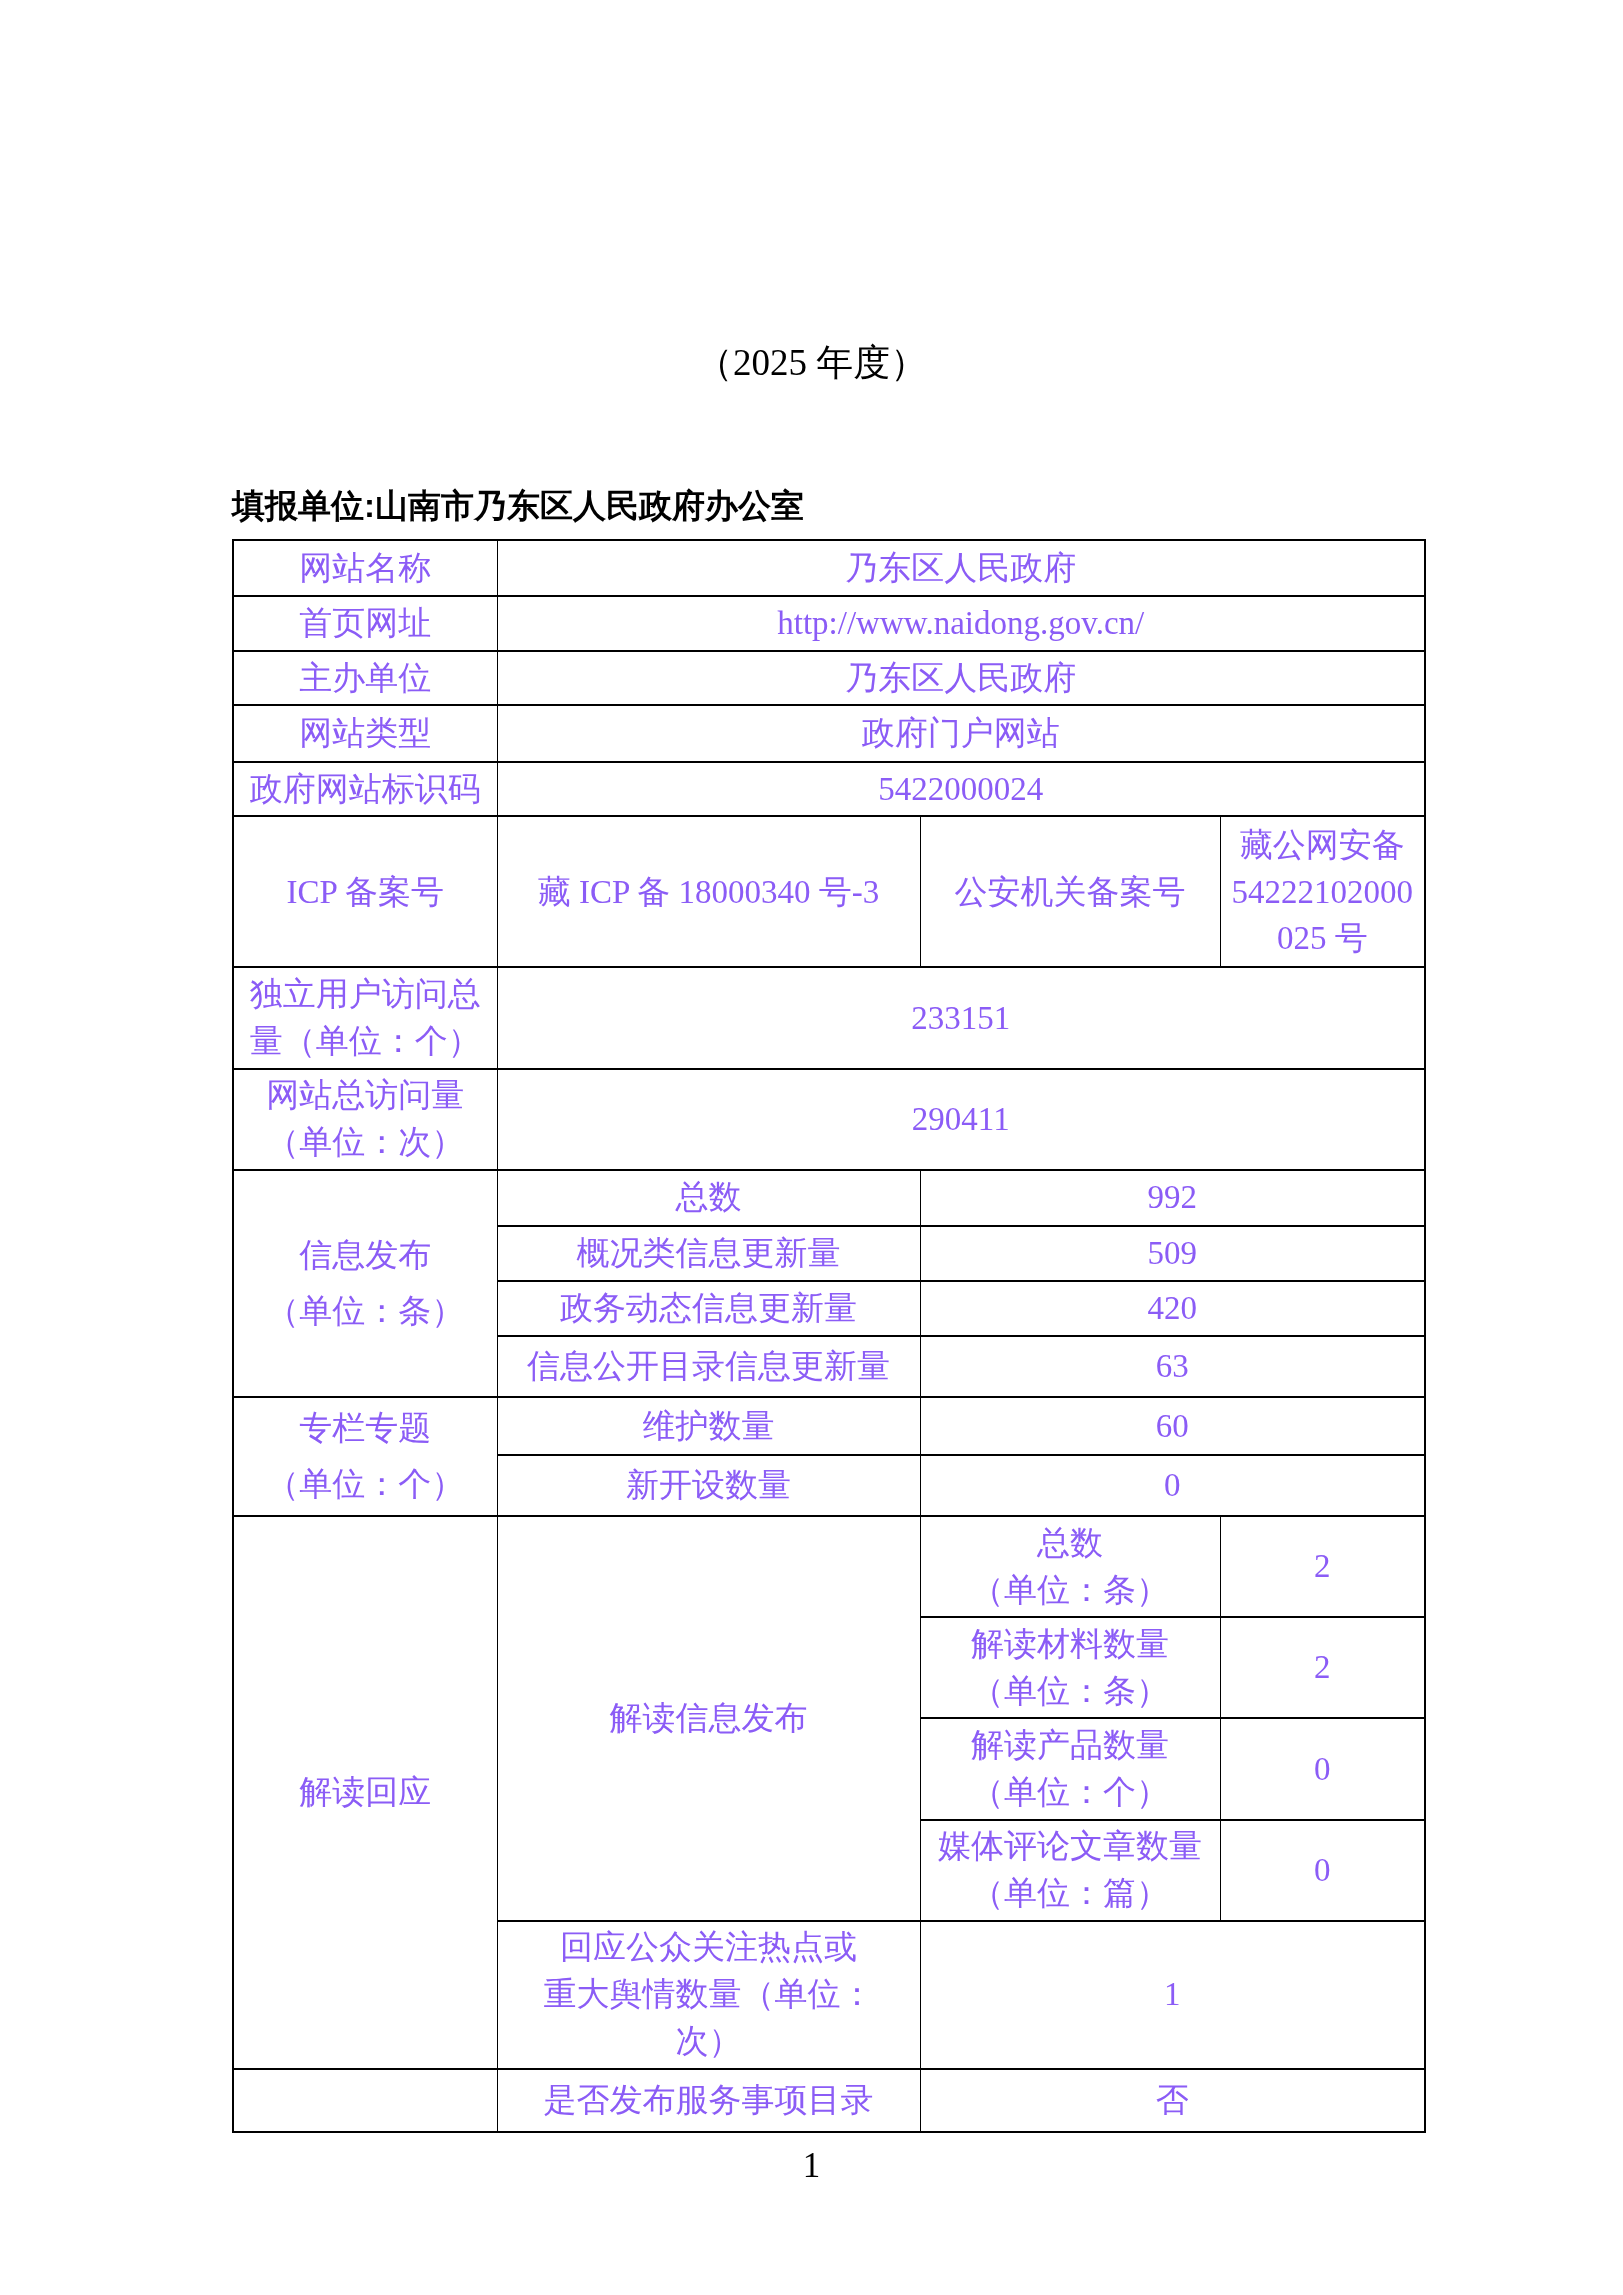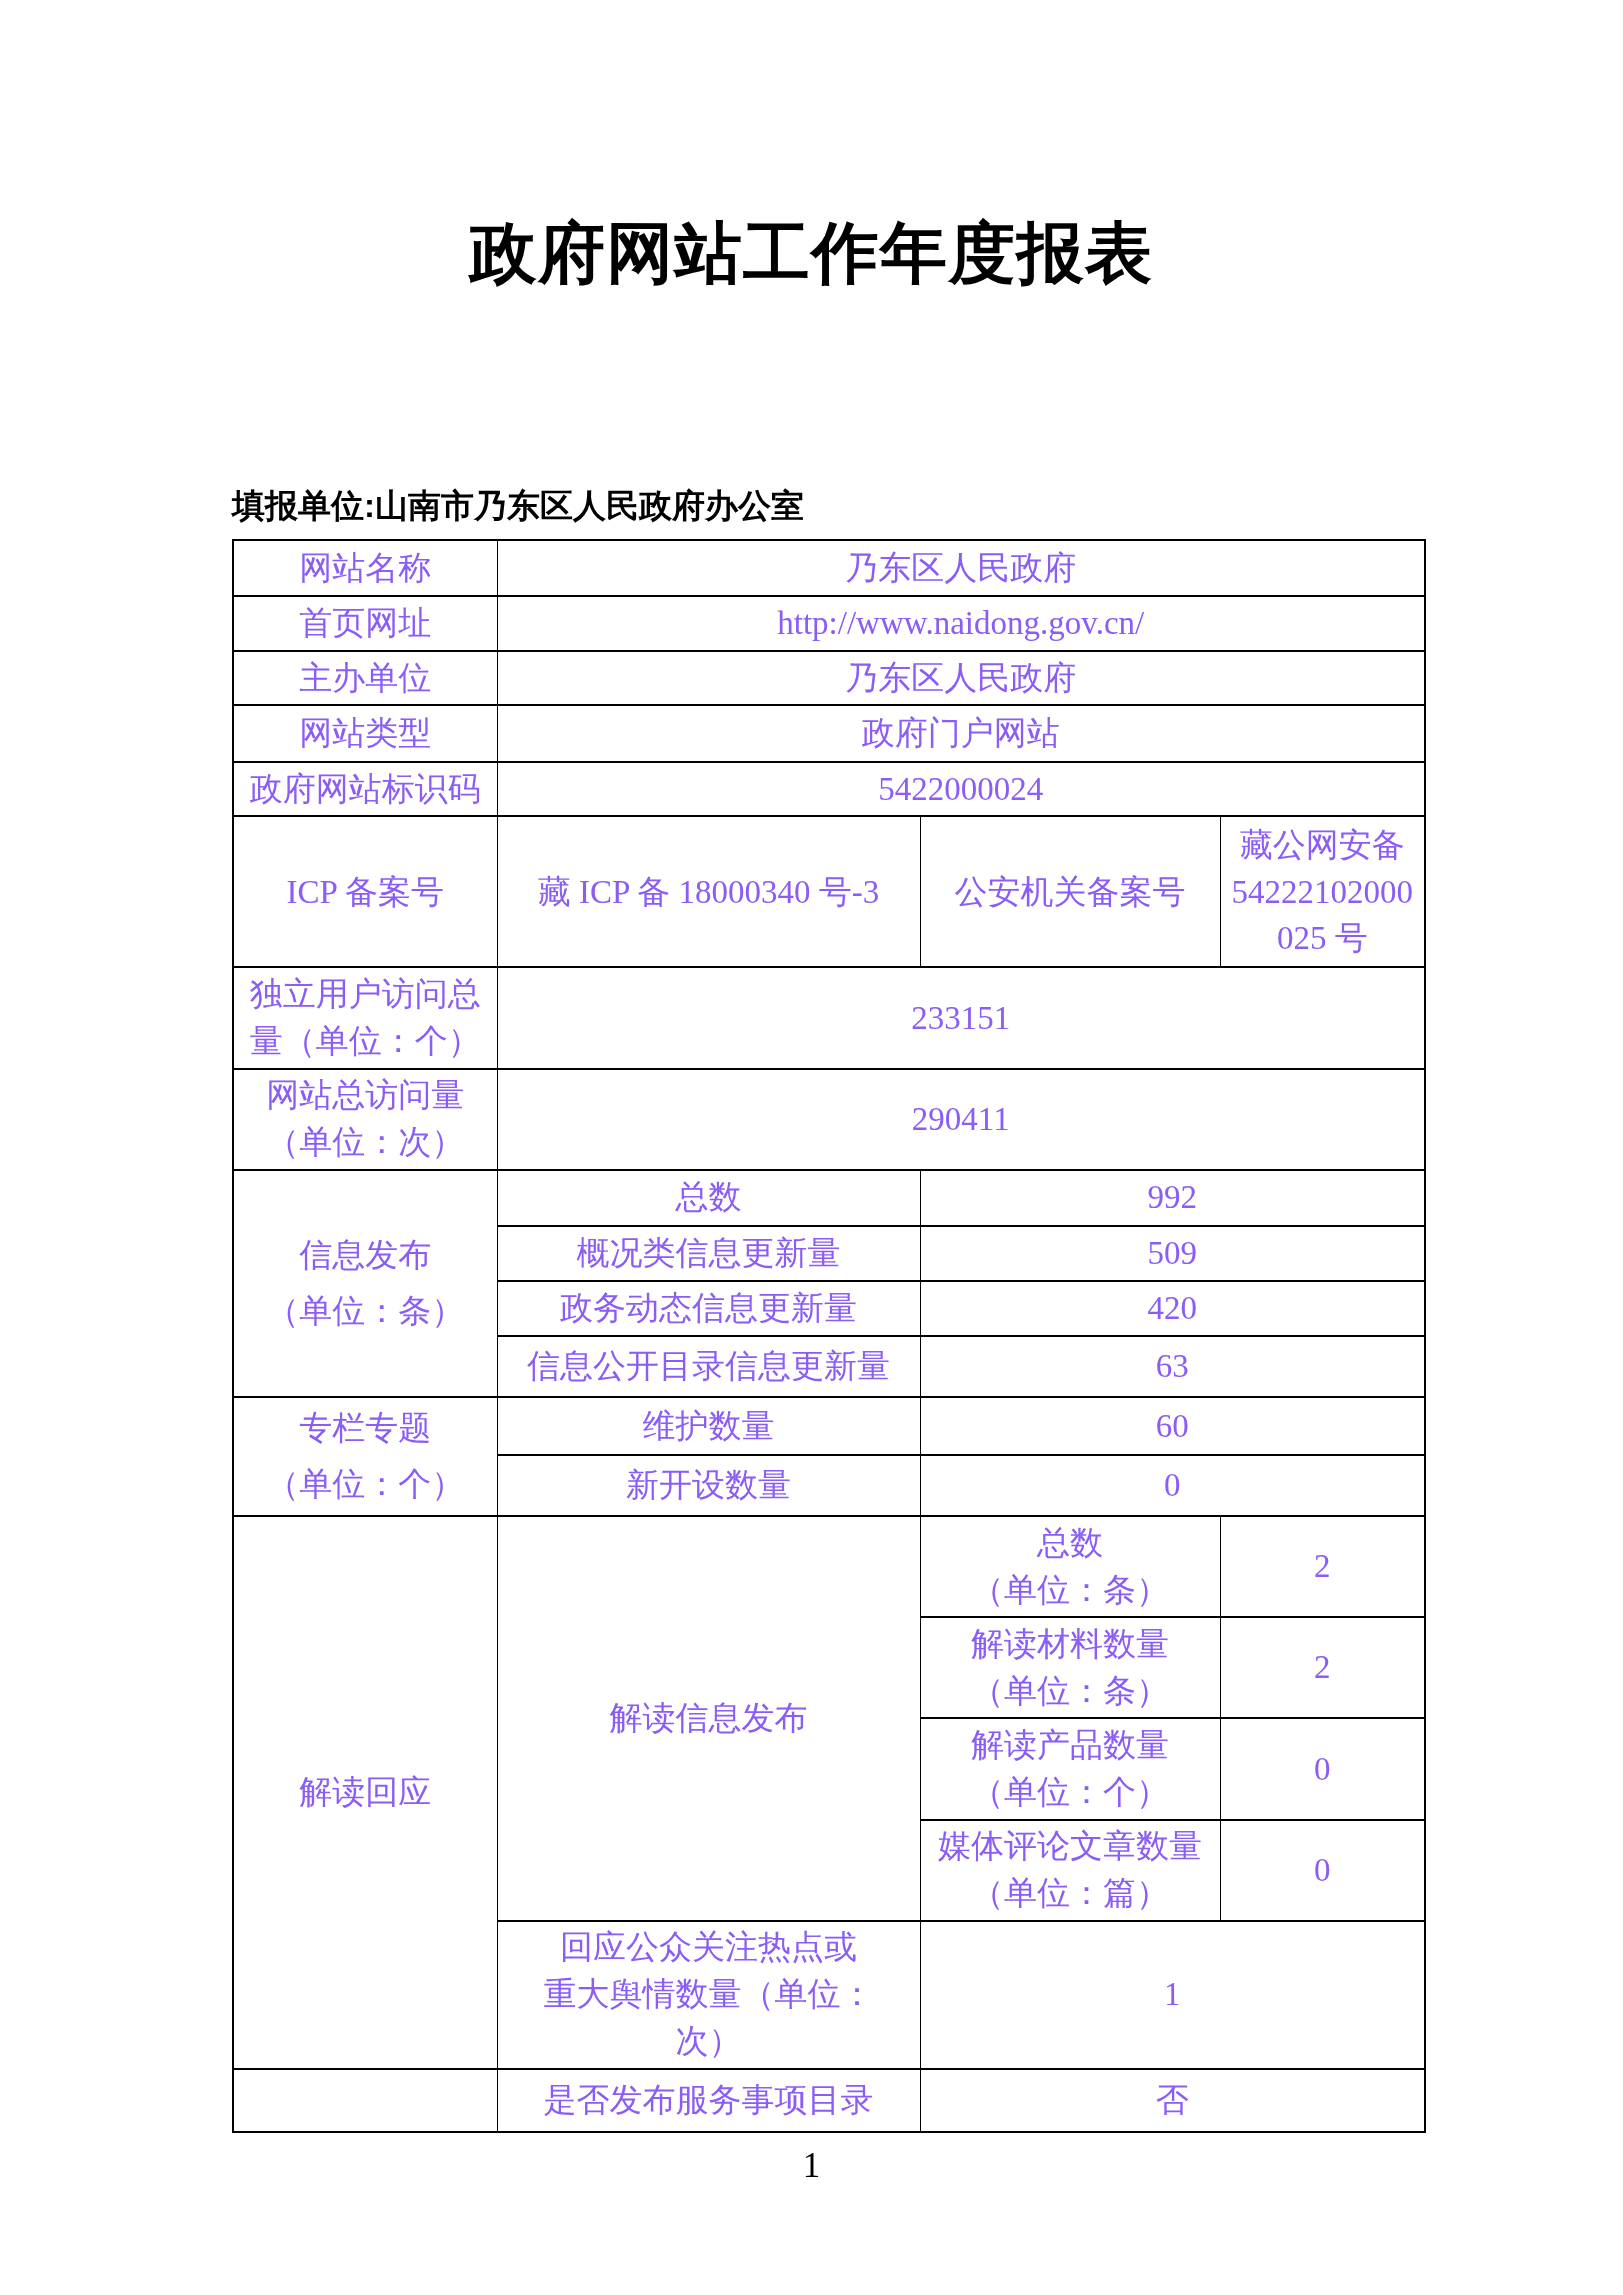--- a/index.html
+++ b/index.html
@@ -82,21 +82,21 @@
     font-family: "Liberation Serif", "DejaVu Serif", serif;
     font-size: 35px;
     line-height: 1.2;
   }
 </style>
 </head>
 <body>
 
 <div class="page">
 
-  <div class="doc-title">政府网站工作年度报表</div>
+  <div class="doc-subtitle">（2025 年度）</div>
   <div class="reporting-unit">填报单位:山南市乃东区人民政府办公室</div>
 
   <table class="report">
     <colgroup>
       <col style="width:264px">
       <col style="width:423px">
       <col style="width:300px">
       <col style="width:205px">
     </colgroup>
     <tbody>

